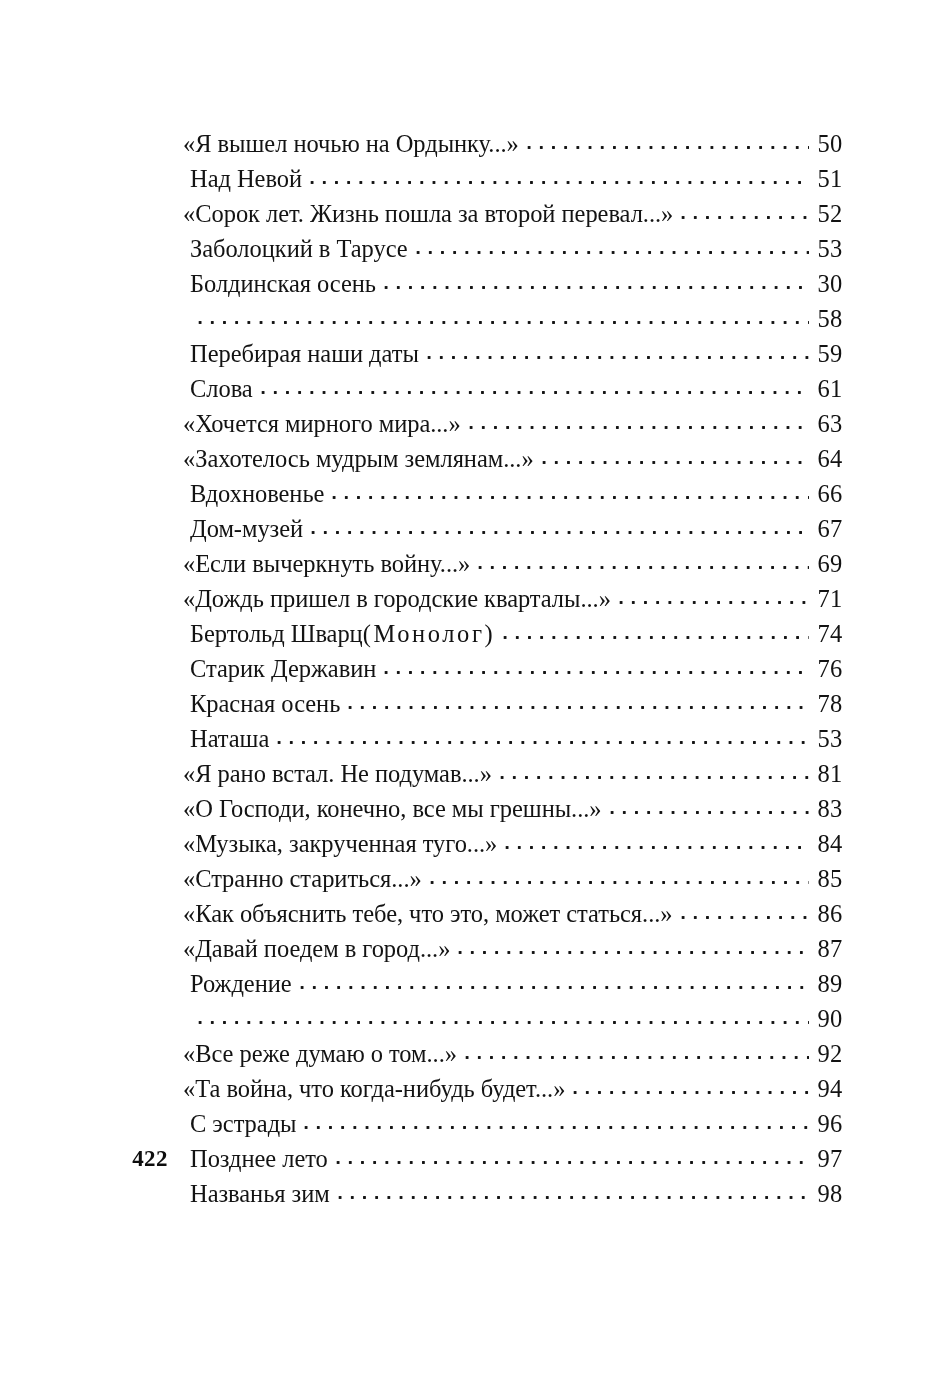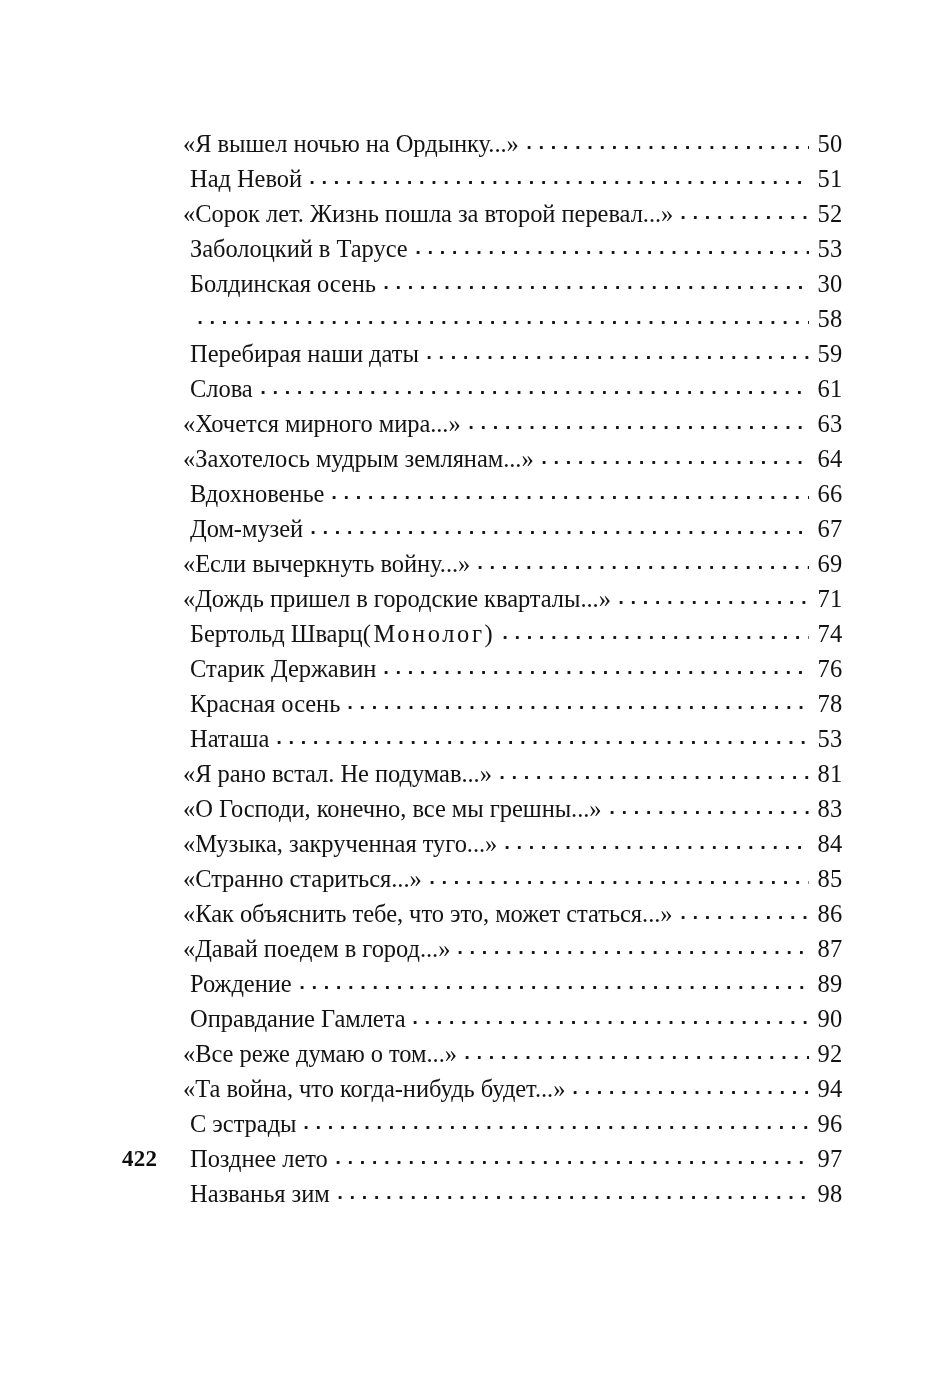--- a/index.html
+++ b/index.html
@@ -41,21 +41,21 @@
     align-items: baseline;
     white-space: nowrap;
   }
 
   
   .folio {
     position: absolute;
     left: -68px;
     top: 0;
     width: 56px;
-    text-align: left;
+    text-align: center;
     font-weight: bold;
     font-size: 23px;
     line-height: 35px;
     letter-spacing: 0.3px;
     color: #0d0d0d;
   }
 
   .title {
     font-size: 24.5px;
     letter-spacing: -0.05px;
@@ -220,21 +220,20 @@
         <span class="title">«Давай поедем в город...»</span>
         <span class="leader"></span>
         <span class="pageno">87</span>
       </div>
       <div class="toc-row">
         <span class="title">Рождение</span>
         <span class="leader"></span>
         <span class="pageno">89</span>
       </div>
       <div class="toc-row">
-        <span class="title">Оправдание Гамлета</span>
         <span class="leader"></span>
         <span class="pageno">90</span>
       </div>
       <div class="toc-row quoted">
         <span class="title">«Все реже думаю о том...»</span>
         <span class="leader"></span>
         <span class="pageno">92</span>
       </div>
       <div class="toc-row quoted">
         <span class="title">«Та война, что когда-нибудь будет...»</span>

